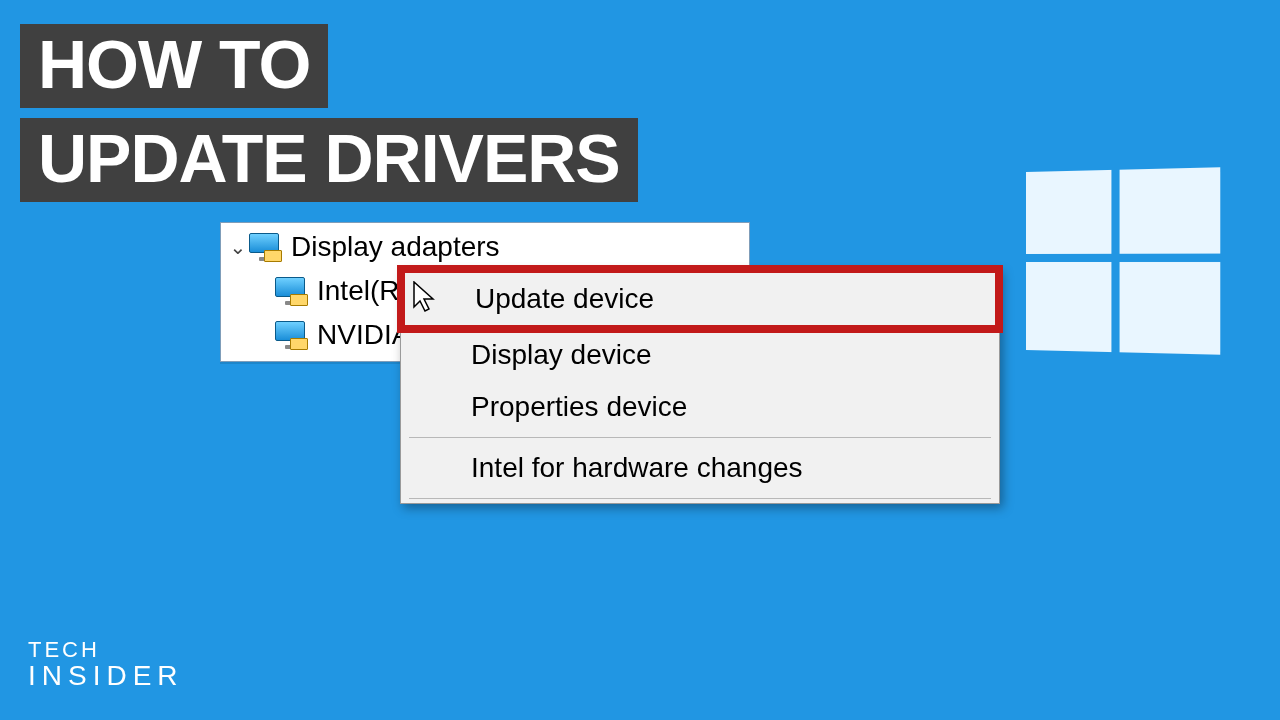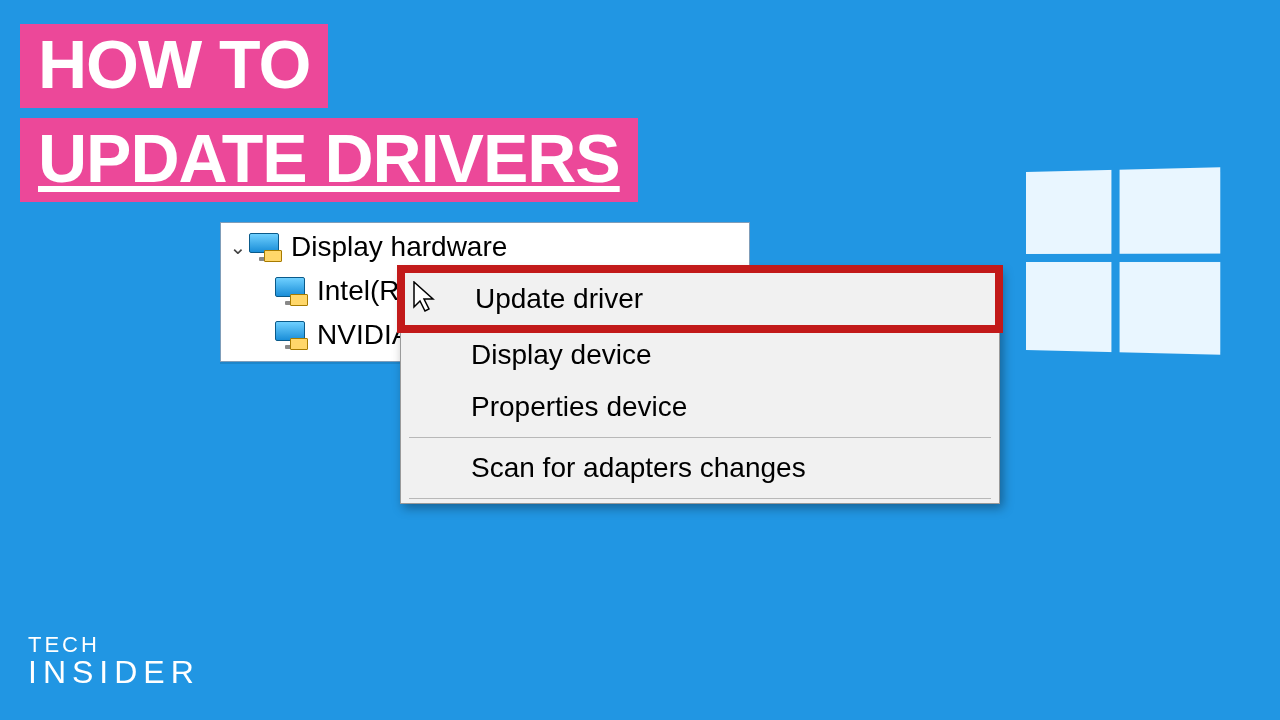--- a/index.html
+++ b/index.html
@@ -6,28 +6,28 @@
   body {
     width: 1280px; height: 720px;
     background: #2196e3;
     font-family: "Segoe UI", Arial, sans-serif;
     position: relative; overflow: hidden;
   }
 
   
   .title-banner {
     position: absolute; left: 20px;
-    background: #ec4899; color: #fff;
+    background: #404040; color: #fff;
     font-weight: 800; font-size: 68px;
     padding: 6px 18px 10px 18px;
     letter-spacing: -1px;
     line-height: 1;
   }
   .title-line1 { top: 24px; }
-  .title-line2 { top: 118px; text-decoration: underline; }
+  .title-line2 { top: 118px; }
 
   
   .win-logo {
     position: absolute;
     top: 172px; left: 1026px;
     width: 190px; height: 180px;
     display: grid;
     grid-template-columns: 86px 96px;
     grid-template-rows: 82px 88px;
     gap: 8px;
@@ -104,21 +104,21 @@
     z-index: 3;
   }
 
   
   .brand {
     position: absolute; left: 28px; bottom: 30px;
     color: #fff;
     line-height: 1.05;
   }
   .brand .l1 { font-size: 22px; font-weight: 400; letter-spacing: 3px; }
-  .brand .l2 { font-size: 32px; font-weight: 300; letter-spacing: 6px; }
+  .brand .l2 { font-size: 28px; font-weight: 300; letter-spacing: 6px; }
 </style>
 </head>
 <body>
 
 <div class="title-banner title-line1">HOW TO</div>
 <div class="title-banner title-line2">UPDATE DRIVERS</div>
 
 <div class="win-logo">
   <div></div>
     <div></div>
@@ -127,46 +127,46 @@
 </div>
 
 <div class="tree-panel">
   <div class="tree-row">
     <span class="chevron">⌄</span>
     <span class="monitor-icon">
       <span class="screen"></span>
         <span class="stand"></span>
         <span class="card"></span>
     </span>
-    <span>Display hardware</span>
+    <span>Display adapters</span>
   </div>
   <div class="tree-row child">
     <span class="monitor-icon">
       <span class="screen"></span>
         <span class="stand"></span>
         <span class="card"></span>
     </span>
     <span>Intel(R)</span>
   </div>
   <div class="tree-row child">
     <span class="monitor-icon">
       <span class="screen"></span>
         <span class="stand"></span>
         <span class="card"></span>
     </span>
     <span>NVIDIA</span>
   </div>
 </div>
 
 <div class="context-menu">
-  <div class="menu-item highlight">Update driver</div>
+  <div class="menu-item highlight">Update device</div>
   <div class="menu-item">Display device</div>
   <div class="menu-item">Properties device</div>
   <div class="divider"></div>
-  <div class="menu-item">Scan for adapters changes</div>
+  <div class="menu-item">Intel for hardware changes</div>
   <div class="divider"></div>
 </div>
 
 <svg class="cursor" width="24" height="32">
   <polygon points="1,1 1,26 7,20 12,30 16,28 11,18 20,18" fill="#fff" stroke="#000" stroke-width="1.5"></polygon>
 </svg>
 
 <div class="brand">
   <div class="l1">TECH</div>
   <div class="l2">INSIDER</div>

